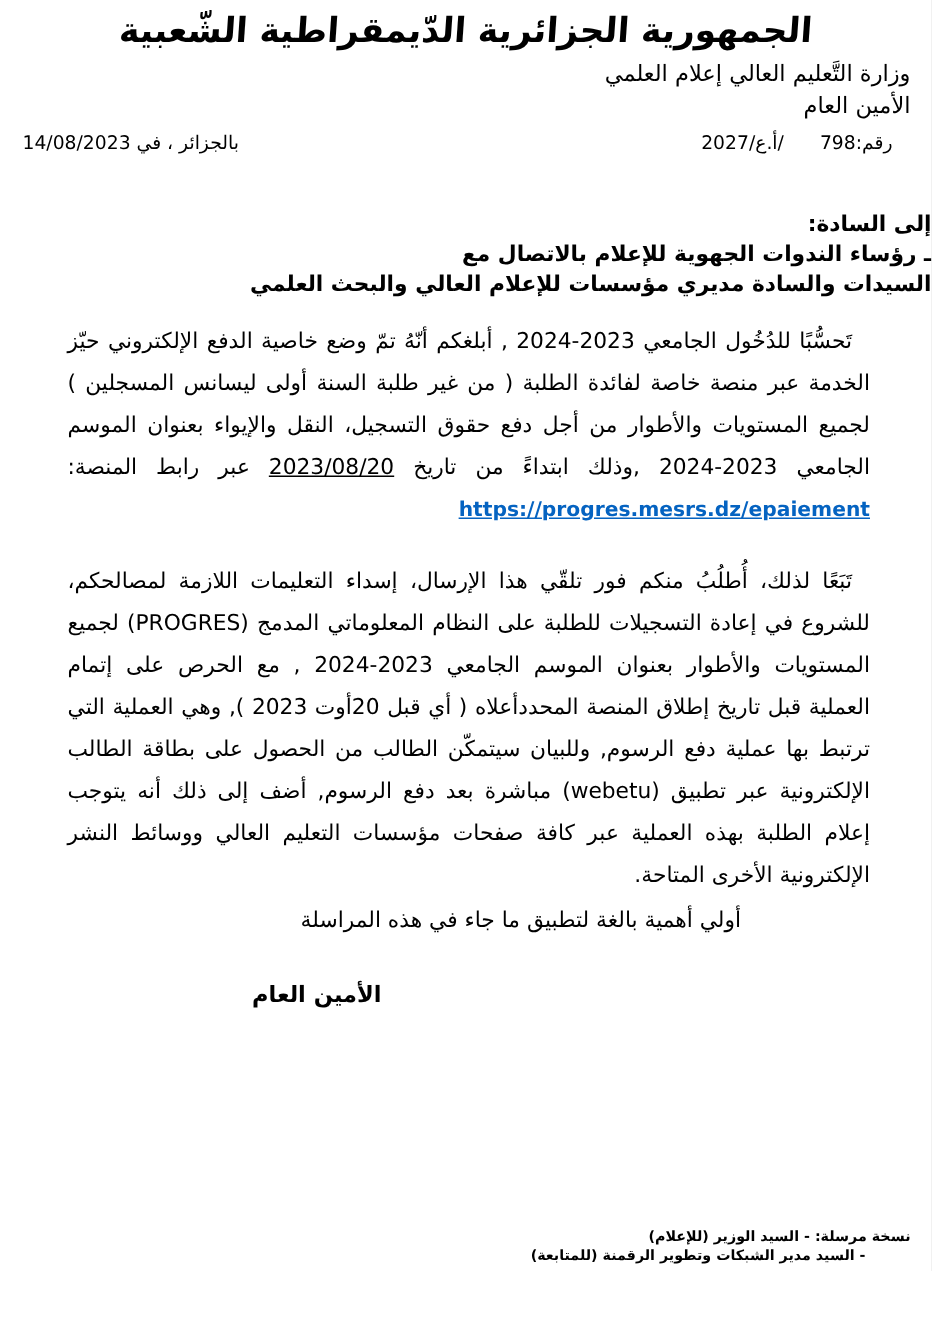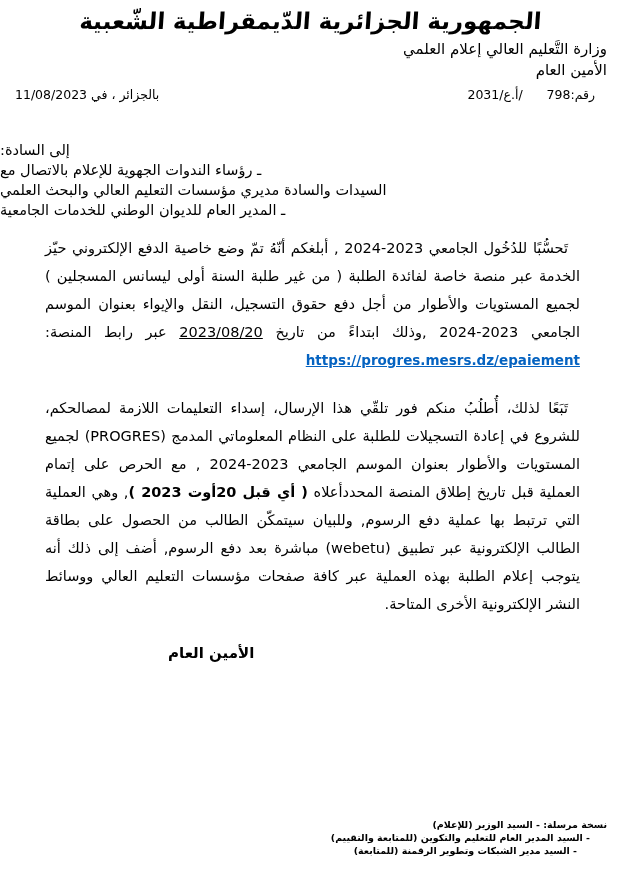--- a/index.html
+++ b/index.html
@@ -13,39 +13,39 @@
     transform:skewX(-4deg);letter-spacing:0.5px;
   }
   .ministry-line{ text-align:right;padding-left:0;padding-right:14px;font-size:15px;margin-top:6px; }
   .office-line{ text-align:right;padding-right:14px;font-size:15px;margin-top:3px; }
   .ref-row{
     display:flex;justify-content:space-between;align-items:flex-start;
     margin-top:8px;padding:0 26px 0 15px;font-size:12.5px;
   }
   .ref-gap{ display:inline-block;width:24px; }
   .recipients{
-    margin-top:38px;text-align:left;font-weight:normal;
+    margin-top:38px;text-align:right;font-weight:bold;
     font-size:14.5px;line-height:20px;
   }
   .subject{
     margin:15px 41px 0 45px;text-align:justify;
     font-size:14.5px;line-height:28px;
   }
   .subject .label{ font-weight:bold; }
   .para{
     margin:14px 41px 0 45px;text-align:justify;
     font-size:14.5px;line-height:28px;text-indent:12px;
   }
   .para.second{ margin-top:20px; }
   .underline-date{ text-decoration:underline; }
   .platform-link{
     color:#0563C1;font-weight:bold;text-decoration:underline;
     font-size:13.5px;
   }
-  .bold-inline{ font-weight:bold; }
+  .bold-inline{ font-weight:normal; }
   .closing{
     margin:2px 41px 0 45px;text-align:right;text-indent:86px;
     font-size:14.5px;line-height:28px;
   }
   .signature{
     margin-top:26px;padding-left:168px;text-align:left;
     font-weight:bold;font-size:15px;
   }
   .cc-block{
     position:absolute;top:818px;right:0;width:100%;
@@ -62,43 +62,42 @@
 <div class="page">
 
   <div class="calligraphy">الجمهورية الجزائرية الدّيمقراطية الشّعبية</div>
 
   <div class="ministry-line">وزارة التَّعليم العالي إعلام العلمي</div>
 
   <div class="office-line">الأمين العام</div>
 
   <div class="ref-row">
     <span>
-      <span>رقم:798</span><span class="ref-gap"></span><span>/أ.ع/2031</span>
+      <span>رقم:798</span><span class="ref-gap"></span><span>/أ.ع/2027</span>
     </span>
-    <span>بالجزائر ، في 11/08/2023</span>
+    <span>بالجزائر ، في 14/08/2023</span>
   </div>
 
   <div class="recipients">
     <div>إلى السادة:</div>
     <div>ـ رؤساء الندوات الجهوية للإعلام بالاتصال مع</div>
-    <div>السيدات والسادة مديري مؤسسات التعليم العالي والبحث العلمي</div>
-    <div>ـ المدير العام للديوان الوطني للخدمات الجامعية</div>
+    <div>السيدات والسادة مديري مؤسسات للإعلام العالي والبحث العلمي</div>
   </div>
 
 
   <div class="para first">
     <span>تَحسُّبًا للدُخُول الجامعي 2023-2024 ,  أبلغكم أنّهُ تمّ وضع خاصية الدفع الإلكتروني حيّز الخدمة عبر منصة خاصة لفائدة الطلبة ( من غير طلبة السنة أولى ليسانس المسجلين )  لجميع المستويات والأطوار من أجل دفع حقوق التسجيل، النقل والإيواء بعنوان الموسم الجامعي 2023-2024 ,وذلك ابتداءً من تاريخ </span><span class="underline-date">2023/08/20</span><span> عبر رابط المنصة: </span><a class="platform-link" href="#" title="https://progres.mesrs.dz/epaiement">https://progres.mesrs.dz/epaiement</a>
   </div>
 
   <div class="para second">
     <span>تَبَعًا لذلك، أُطلُبُ منكم فور تلقّي هذا الإرسال، إسداء التعليمات اللازمة لمصالحكم، للشروع في إعادة التسجيلات للطلبة على النظام المعلوماتي المدمج  (PROGRES)  لجميع المستويات والأطوار بعنوان الموسم الجامعي 2023-2024 , مع الحرص على إتمام العملية قبل تاريخ إطلاق المنصة المحددأعلاه </span><span class="bold-inline">( أي قبل 20أوت 2023 )</span><span>, وهي العملية التي ترتبط بها عملية دفع الرسوم, وللبيان سيتمكّن الطالب من الحصول على بطاقة الطالب الإلكترونية عبر تطبيق (webetu) مباشرة بعد دفع الرسوم, أضف إلى ذلك أنه يتوجب إعلام الطلبة بهذه العملية  عبر كافة صفحات مؤسسات التعليم العالي ووسائط النشر الإلكترونية الأخرى المتاحة.</span>
   </div>
 
+  <div class="closing">أولي أهمية بالغة لتطبيق ما جاء في هذه المراسلة</div>
 
   <div class="signature">الأمين العام</div>
 
   <div class="cc-block">
     <div class="cc-line l1">نسخة مرسلة: - السيد الوزير (للإعلام)</div>
-    <div class="cc-line l2">- السيد المدير العام للتعليم والتكوين (للمتابعة والتقييم)</div>
     <div class="cc-line l3">- السيد مدير الشبكات وتطوير الرقمنة (للمتابعة)</div>
   </div>
 
 </div>
 
 </body></html>

